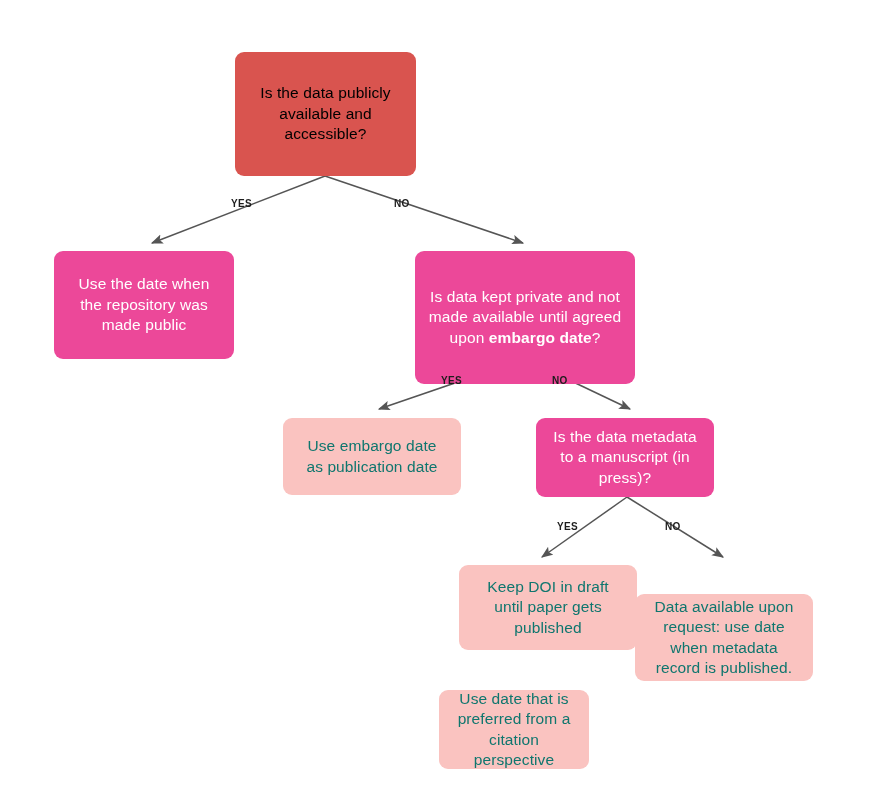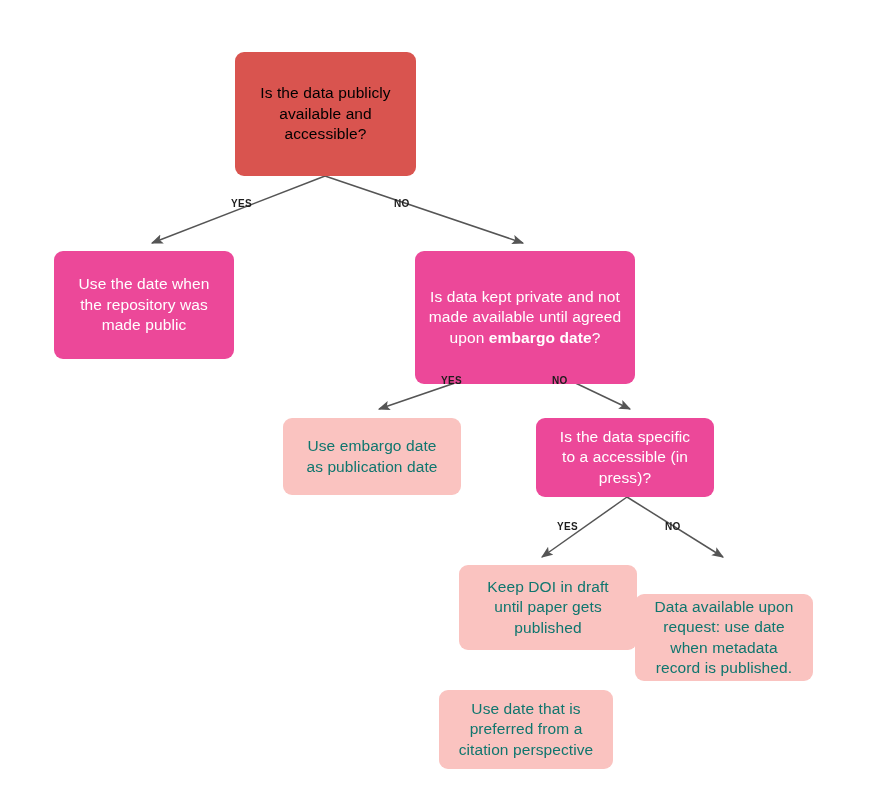--- a/index.html
+++ b/index.html
@@ -114,22 +114,22 @@
 
   <div class="node node-light" style="left:283px; top:418px; width:178px; height:77px;">
     <span class="txt">
       <span>Use embargo date</span><br>
       <span>as publication date</span>
     </span>
   </div>
 
   <div class="node node-mid" style="left:536px; top:418px; width:178px; height:79px;">
     <span class="txt">
-      <span>Is the data specific</span><br>
-      <span>to a accessible (in</span><br>
+      <span>Is the data metadata</span><br>
+      <span>to a manuscript (in</span><br>
       <span>press)?</span>
     </span>
   </div>
 
   <div class="edge-label" style="left:557px; top:521px;">YES</div>
   <div class="edge-label" style="left:665px; top:521px;">NO</div>
 
   <div class="node node-light" style="left:459px; top:565px; width:178px; height:85px;">
     <span class="txt">
       <span>Keep DOI in draft</span><br>
@@ -141,21 +141,21 @@
   <div class="node node-light" style="left:635px; top:594px; width:178px; height:87px;">
     <span class="txt">
       <span>Data available upon</span><br>
       <span>request: use date</span><br>
       <span>when metadata</span><br>
       <span>record is published.</span>
     </span>
   </div>
 
 
-  <div class="node node-light" style="left:439px; top:690px; width:174px; height:79px;">
+  <div class="node node-light" style="left:439px; top:690px; width:150px; height:79px;">
     <span class="txt">
       <span>Use date that is</span><br>
       <span>preferred from a</span><br>
       <span>citation perspective</span>
     </span>
   </div>
 
 </div>
 
 </body></html>

